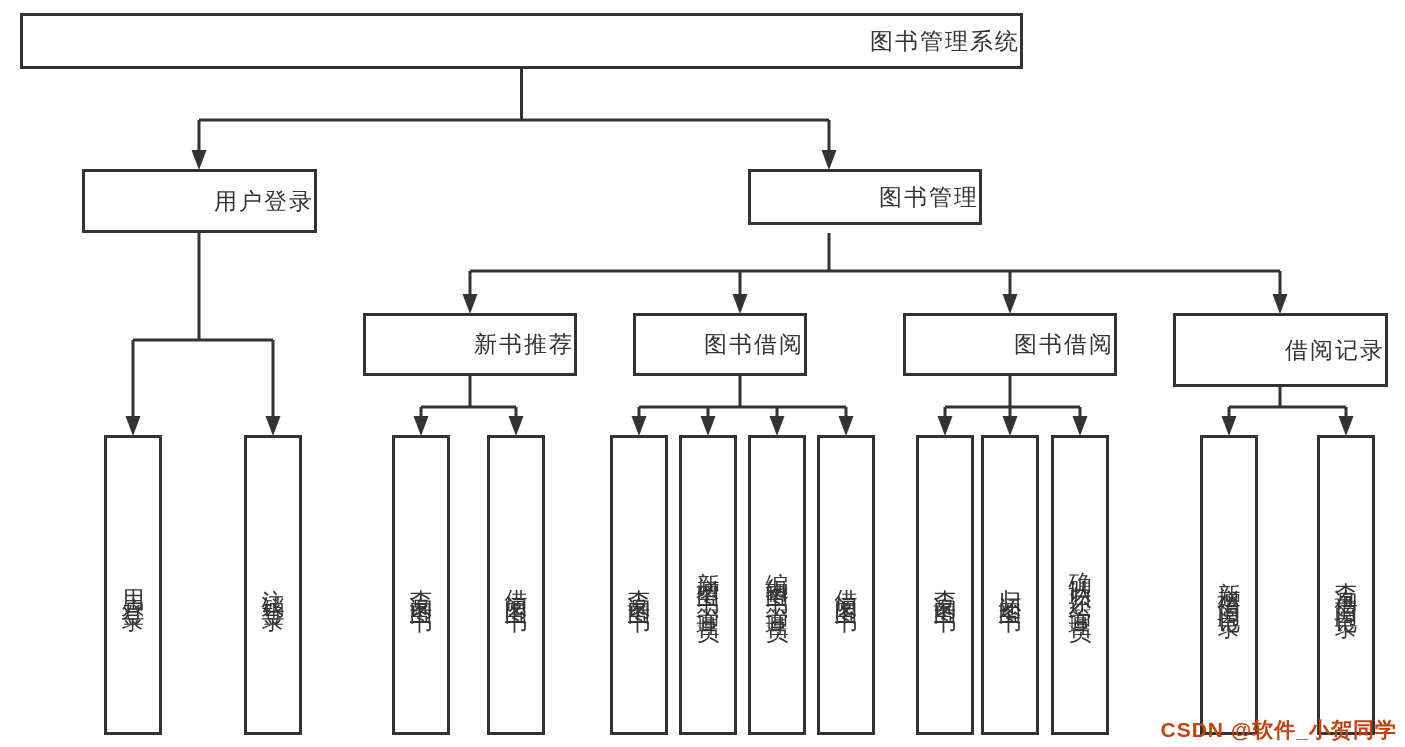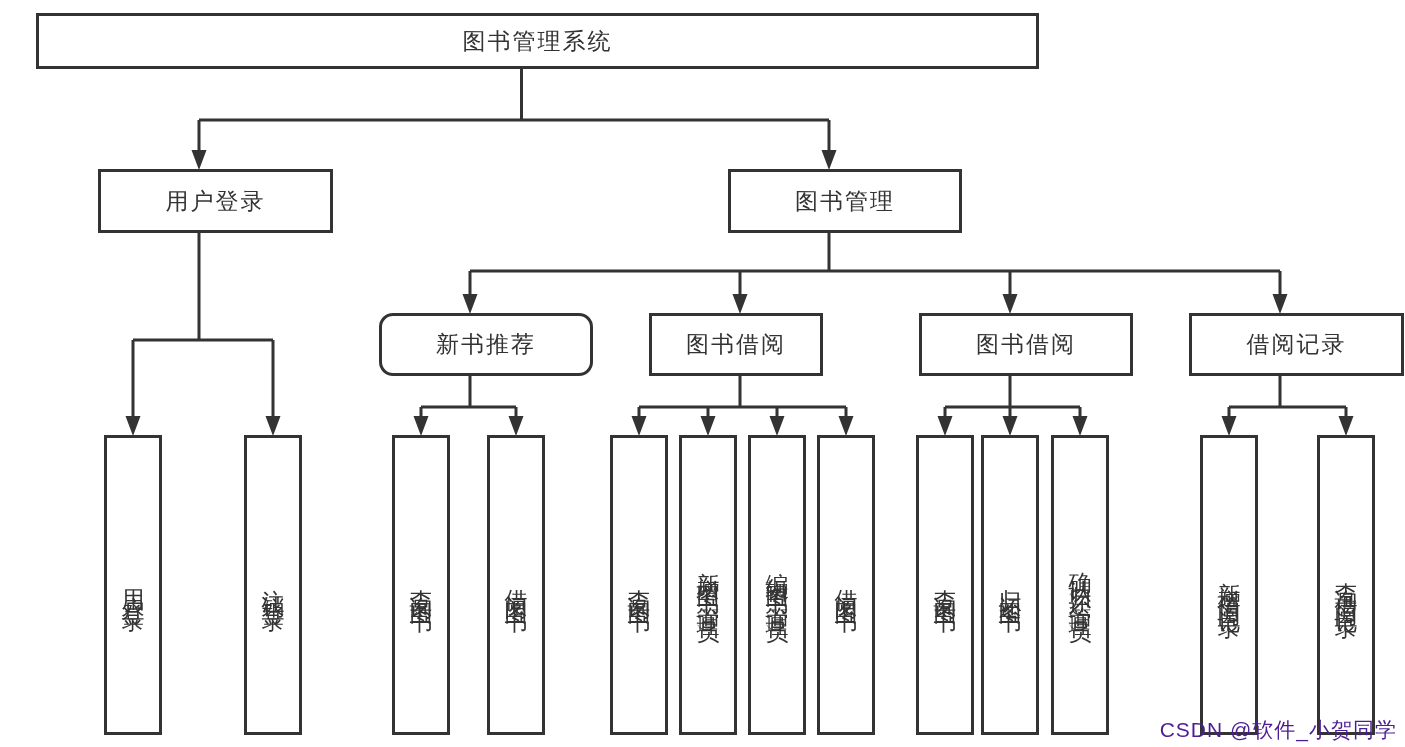--- a/index.html
+++ b/index.html
@@ -33,23 +33,22 @@
     fill: #333333;
     stroke: none;
   }
   .hbox {
     position: absolute;
     box-sizing: border-box;
     background: #ffffff;
     border: 3px solid #333333;
     display: flex;
     align-items: center;
-    justify-content: center;
+    justify-content: flex-end;
     z-index: 2;
-    margin-left: 16px;
   }
   .hbox span {
     font-size: 23px;
     letter-spacing: 2px;
     white-space: nowrap;
   }
   .vbox {
     position: absolute;
     box-sizing: border-box;
     width: 58px;
@@ -69,23 +68,24 @@
     letter-spacing: 7px;
     line-height: 1;
     white-space: nowrap;
   }
   .watermark {
     position: absolute;
     right: 8px;
     bottom: 3px;
     font-size: 21px;
     letter-spacing: 1px;
-    color: #4c1d95;
+    color: #c2410c;
     z-index: 5;
     white-space: nowrap;
+    font-weight: bold;
   }
 </style>
 </head>
 <body>
 
 <div id="canvas">
 
   <svg class="wires" viewBox="0 0 1405 747" xmlns="http://www.w3.org/2000/svg">
 
     <g>
@@ -136,34 +136,34 @@
     </g>
   </svg>
 
   <div class="hbox" style="left:20px; top:13px; width:1003px; height:56px;">
     <span>图书管理系统</span>
   </div>
 
   <div class="hbox" style="left:82px; top:169px; width:235px; height:64px;">
     <span>用户登录</span>
   </div>
-  <div class="hbox" style="left:712px; top:169px; width:234px; height:64px;">
+  <div class="hbox" style="left:748px; top:169px; width:234px; height:56px;">
     <span>图书管理</span>
   </div>
 
-  <div class="hbox" style="left:363px; top:313px; width:214px; height:63px;border-radius:14px;">
+  <div class="hbox" style="left:363px; top:313px; width:214px; height:63px;">
     <span>新书推荐</span>
   </div>
   <div class="hbox" style="left:633px; top:313px; width:174px; height:63px;">
     <span>图书借阅</span>
   </div>
   <div class="hbox" style="left:903px; top:313px; width:214px; height:63px;">
     <span>图书借阅</span>
   </div>
-  <div class="hbox" style="left:1173px; top:313px; width:215px; height:63px;">
+  <div class="hbox" style="left:1173px; top:313px; width:215px; height:74px;">
     <span>借阅记录</span>
   </div>
 
   <div class="vbox" style="left:104px;">
     <span>用户登录</span>
   </div>
   <div class="vbox" style="left:244px;">
     <span>注销登录</span>
   </div>
 

